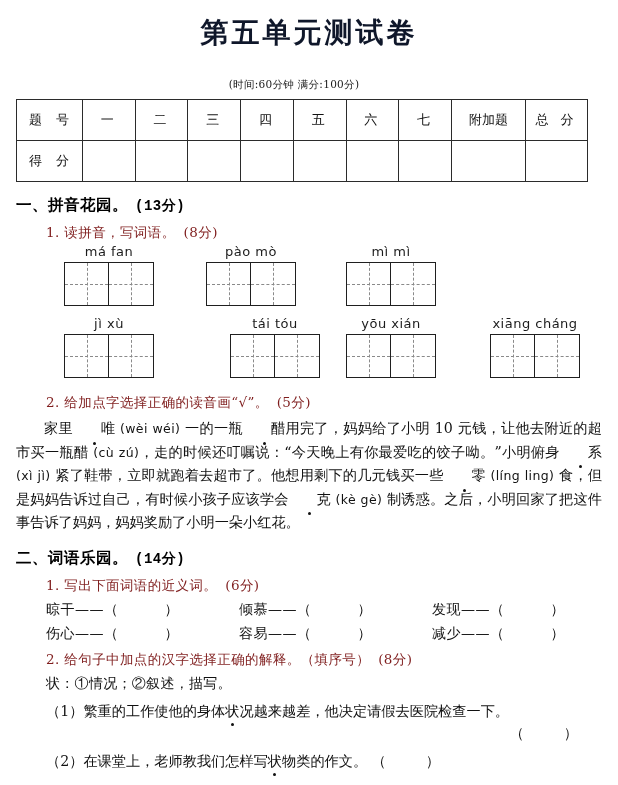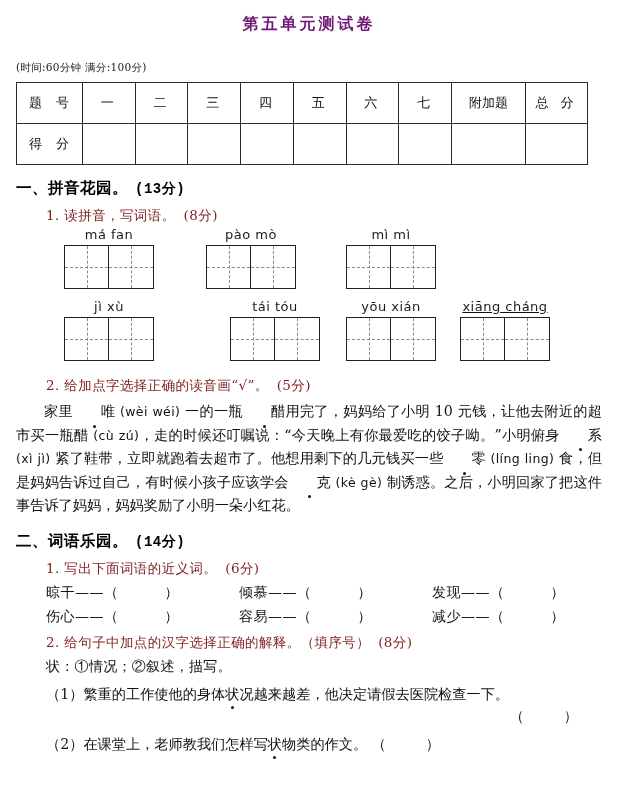--- a/index.html
+++ b/index.html
@@ -13,29 +13,29 @@
     overflow: hidden;
     position: relative;
   }
   .page { position: relative; width: 618px; height: 785px; padding: 0 16px; }
 
   
   .doc-title {
     text-align: center;
     font-family: "DejaVu Serif", "Liberation Serif", serif;
     font-weight: bold;
-    font-size: 16px;
+    font-size: 28px;
     letter-spacing: 3px;
     padding-top: 14px;
-    color: #701a75;
+    color: #0f172a;
   }
 
   
   .meta-line {
-    text-align: left;
+    text-align: center;
     font-family: "DejaVu Serif", "Liberation Serif", serif;
     font-size: 10.5px;
     color: #1a1a1a;
     padding-right: 30px;
     margin-top: 26px;
     letter-spacing: 0.3px;
   }
 
   
   .score-table {
@@ -276,21 +276,21 @@
           <div class="cell"></div>
         </div>
       </div>
       <div class="pin-item" style="left: 300px;">
         <div class="pin-label" style="width: 90px;">yōu xián</div>
         <div class="tian">
           <div class="cell"></div>
           <div class="cell"></div>
         </div>
       </div>
-      <div class="pin-item" style="left: 414px; text-decoration: underline;">
+      <div class="pin-item" style="left: 444px;">
         <div class="pin-label" style="width: 90px;">xiāng cháng</div>
         <div class="tian">
           <div class="cell"></div>
           <div class="cell"></div>
         </div>
       </div>
     </div>
 
   <div class="sub-q">
     <span>2. 给加点字选择正确的读音画“√”。</span><span class="pts">(5分)</span>

